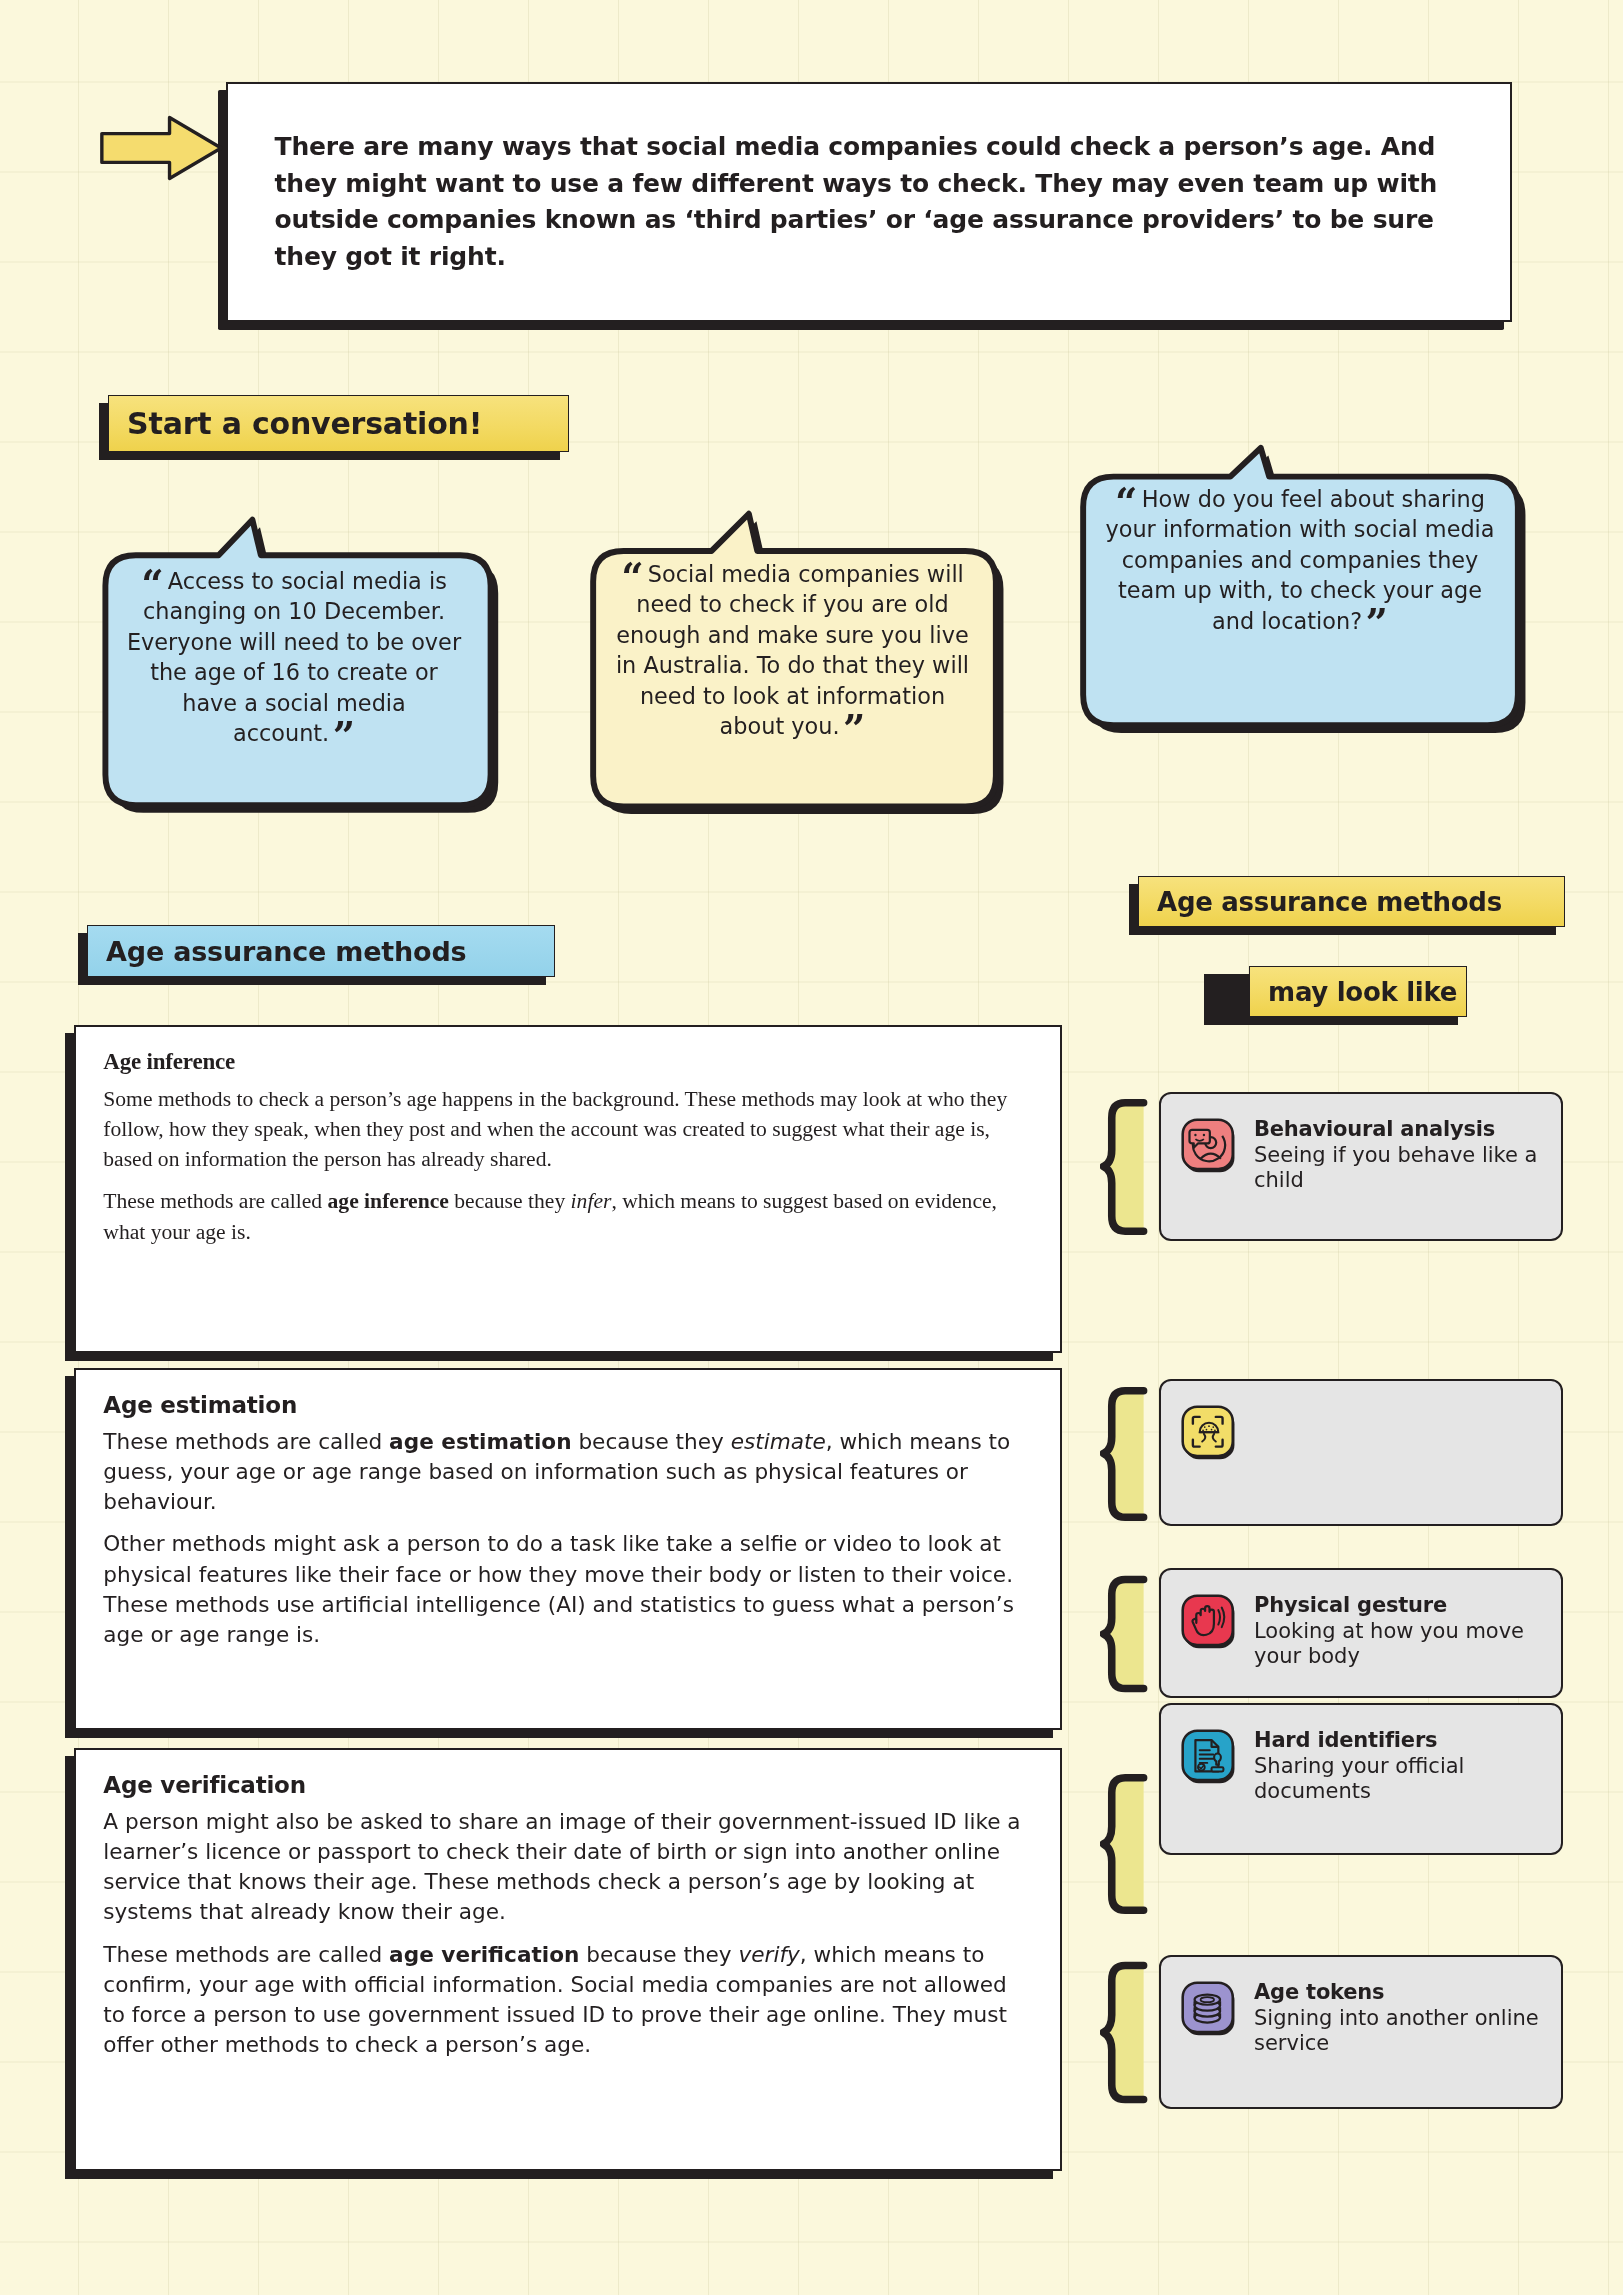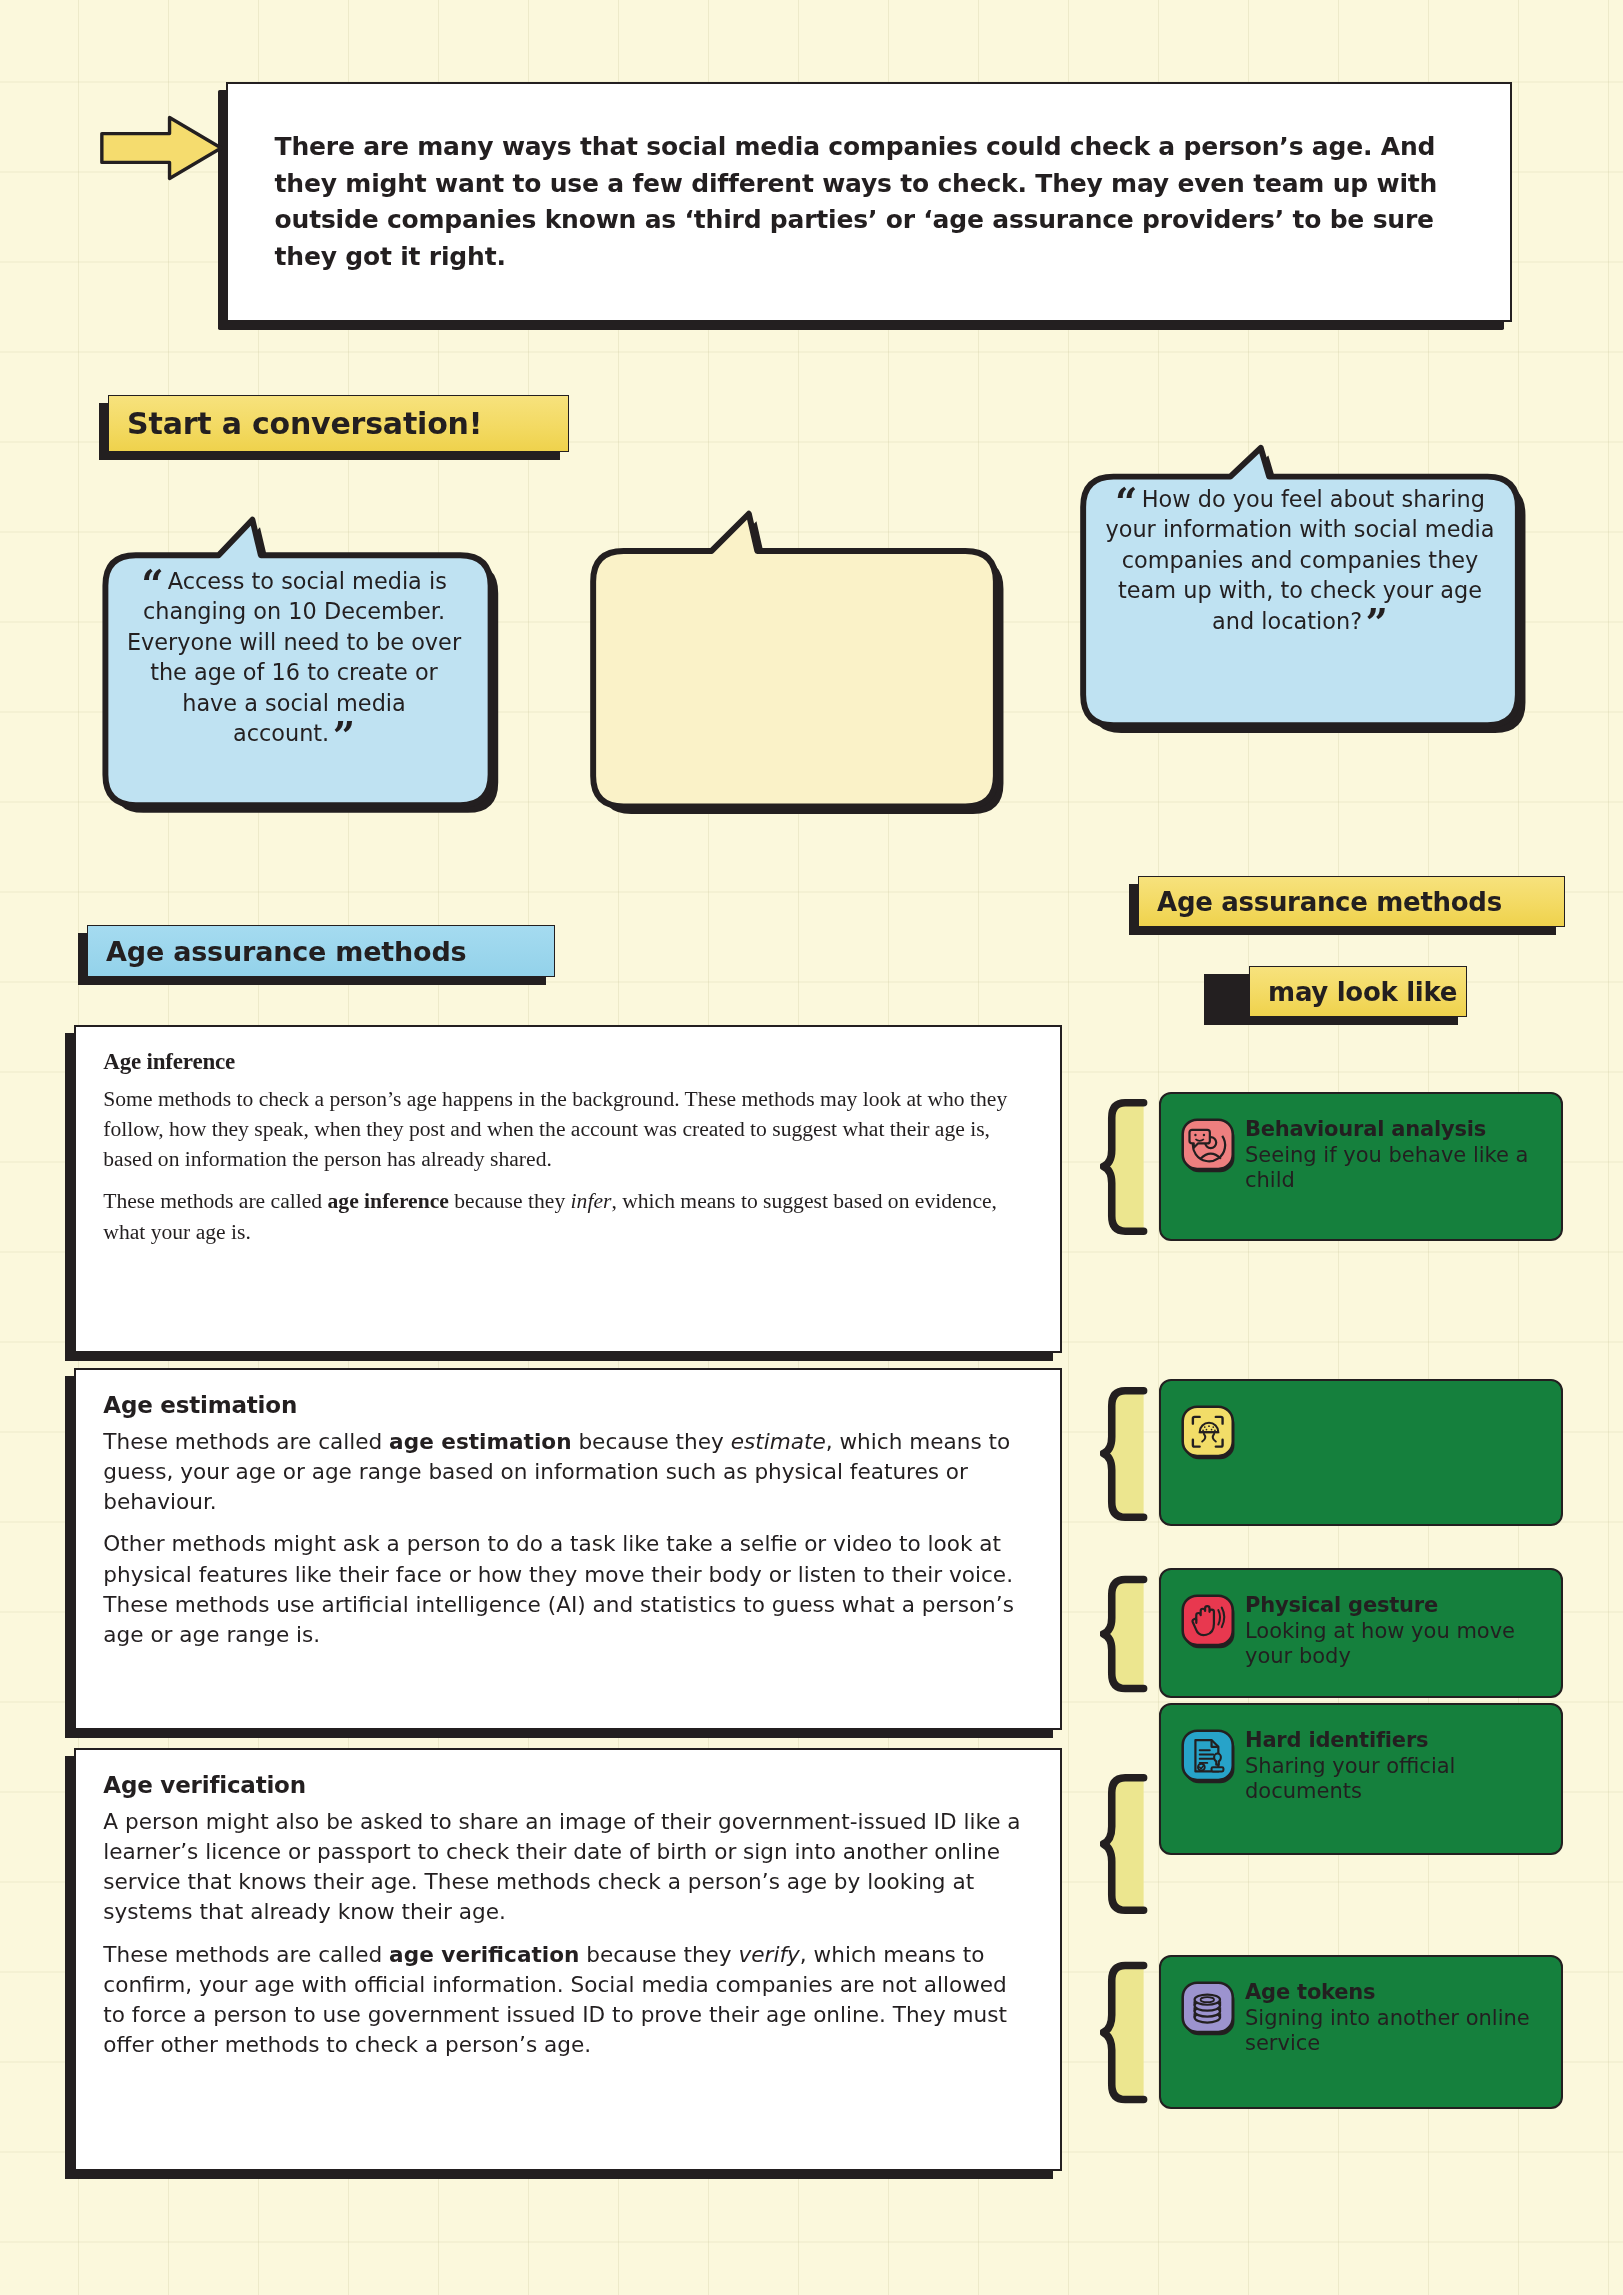--- a/index.html
+++ b/index.html
@@ -166,27 +166,27 @@
 
   #panel-inference    { left: 65px; top: 1033px; width: 988px; height: 328px; font-family: Liberation Serif, serif; }
   #panel-estimation   { left: 65px; top: 1376px; width: 988px; height: 362px; }
   #panel-verification { left: 65px; top: 1756px; width: 988px; height: 423px; }
 
   
   .mcard { position: absolute; }
   .mcard .cface {
     position: absolute; left: 0; top: 0;
     width: 100%; height: 100%;
-    background: #15803d;
+    background: #e5e5e5;
     border: 2.5px solid #231f20;
     border-radius: 12px;
     display: flex;
     align-items: flex-start;
     padding: 22px 17px 17px 20px;
-    gap: 8px;
+    gap: 17px;
   }
   .mcard .cicon { flex: 0 0 auto; width: 56px; height: 56px; margin-top: 1.7px; }
   .mcard .ctext { flex: 1 1 auto; padding-top: 0.8px; }
   .mcard .ctitle {
     font-size: 21px; font-weight: bold; color: #231f20;
     line-height: 1.16; letter-spacing: -0.2px;
     margin-bottom: 1.7px;
   }
   .mcard .cdesc {
     font-size: 21px; color: #231f20; line-height: 1.18;
@@ -261,20 +261,23 @@
     </div>
   </div>
 
   <div class="bubble" id="bubble-2">
     <svg width="423" height="330" viewBox="0 0 500 390">
       <path d="M12 82 Q12 46 48 46 L152 46 L196 2 L206 46 L452 46 Q488 46 488 82
                L488 312 Q488 348 452 348 L48 348 Q12 348 12 312 Z" fill="#231f20" transform="translate(9,9)"></path>
       <path d="M12 82 Q12 46 48 46 L152 46 L196 2 L206 46 L452 46 Q488 46 488 82
                L488 312 Q488 348 452 348 L48 348 Q12 348 12 312 Z" fill="#faf2c8" stroke="#231f20" stroke-width="7" stroke-linejoin="round"></path>
     </svg>
+    <div class="btext">
+      <span class="qmark qm-open">“</span><span>Social media companies will need to check if you are old enough and make sure you live in Australia. To do that they will need to look at information about you.</span><span class="qmark qm-close">”</span>
+    </div>
   </div>
 
   <div class="bubble" id="bubble-3">
     <svg width="455" height="315" viewBox="0 0 538 372">
       <path d="M12 72 Q12 36 48 36 L186 36 L222 2 L232 36 L490 36 Q526 36 526 72
                L526 294 Q526 330 490 330 L48 330 Q12 330 12 294 Z" fill="#231f20" transform="translate(9,9)"></path>
       <path d="M12 72 Q12 36 48 36 L186 36 L222 2 L232 36 L490 36 Q526 36 526 72
                L526 294 Q526 330 490 330 L48 330 Q12 330 12 294 Z" fill="#bfe2f2" stroke="#231f20" stroke-width="7" stroke-linejoin="round"></path>
     </svg>
     <div class="btext">

